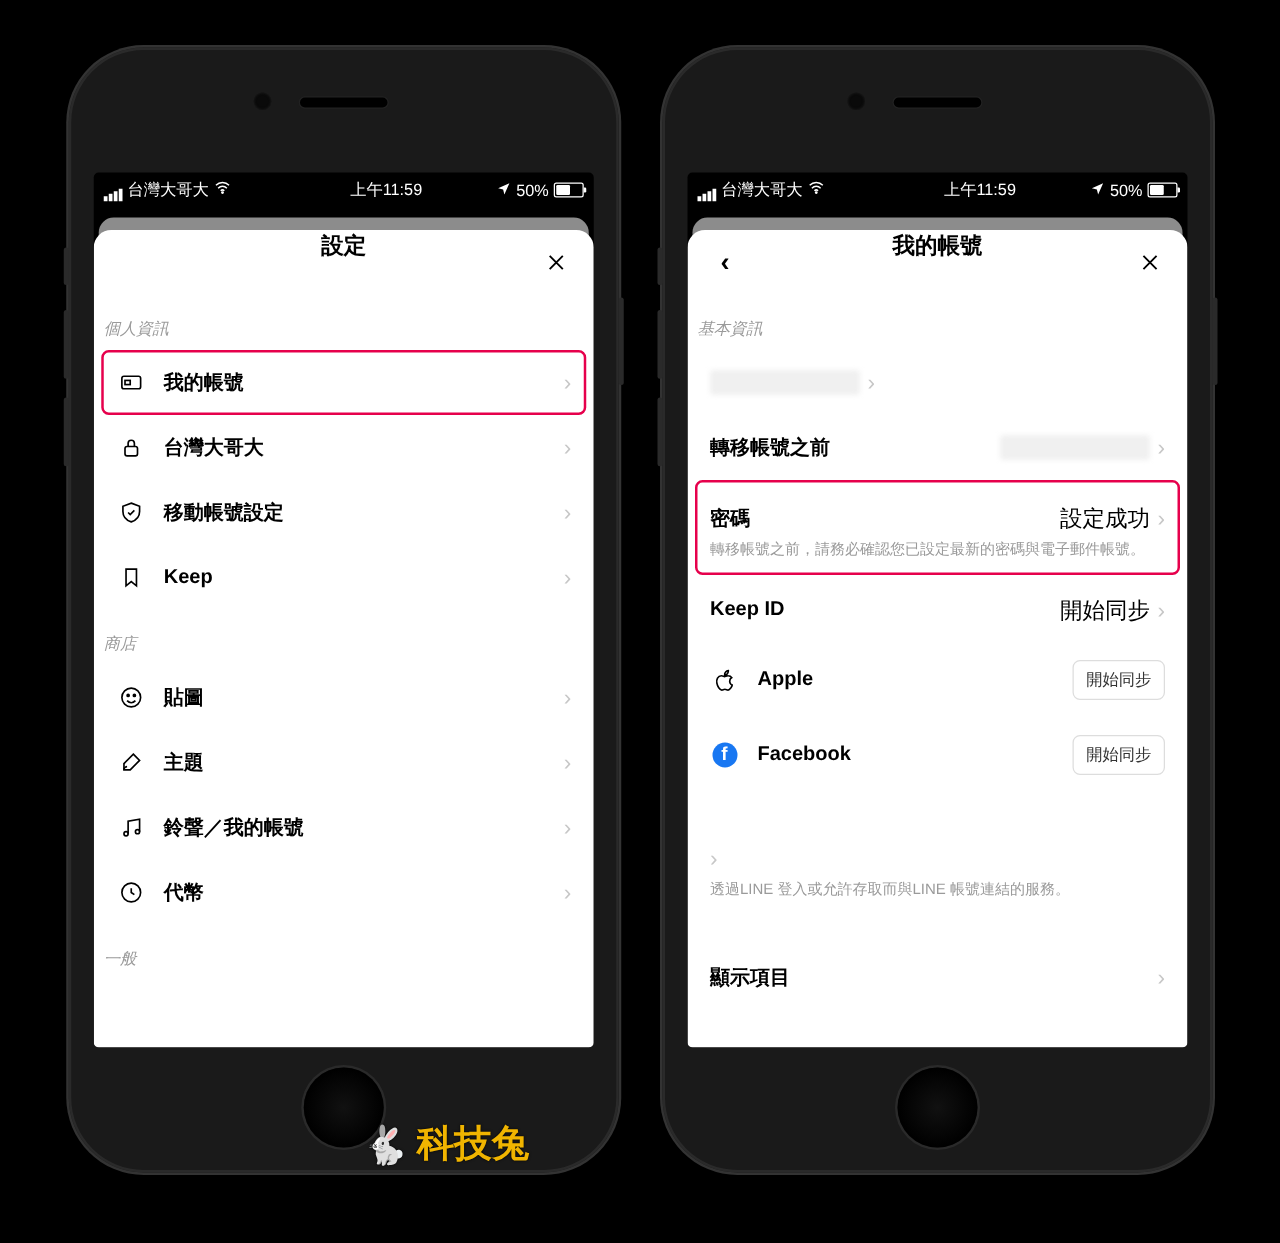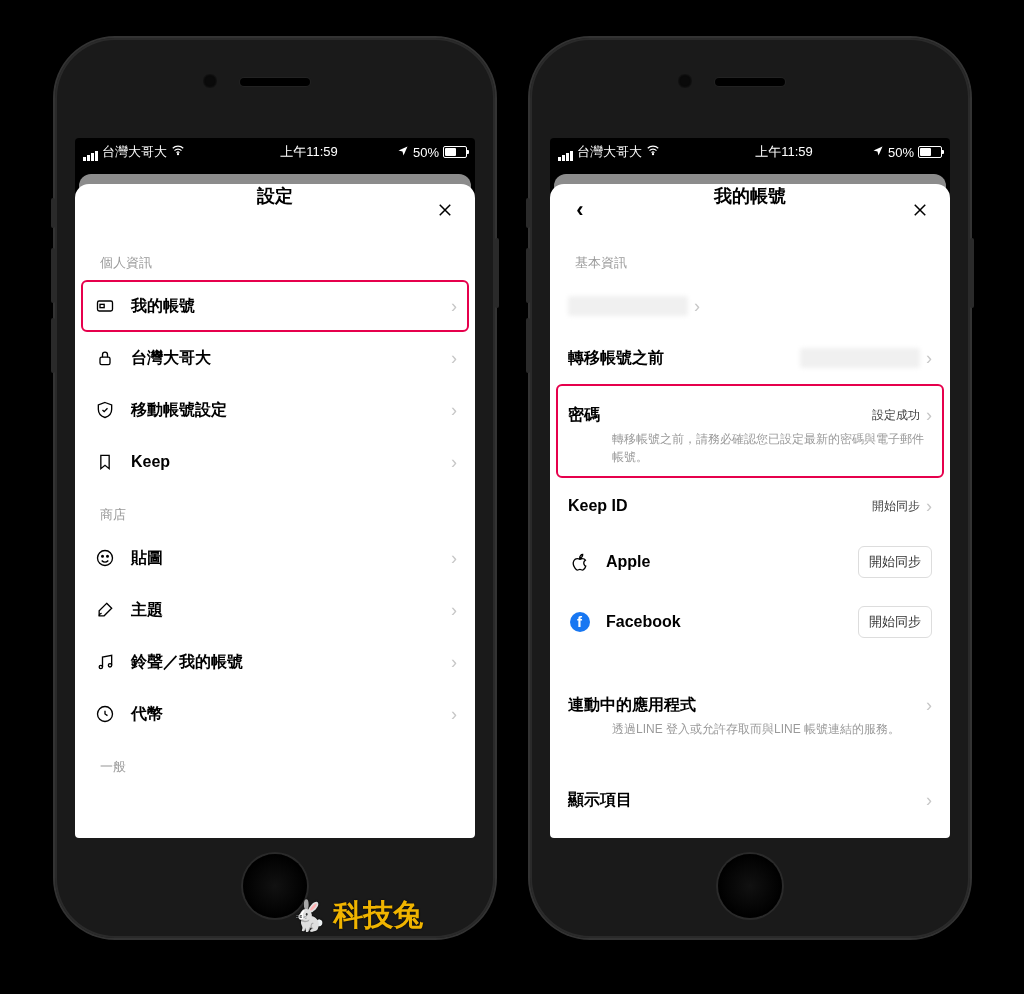--- a/index.html
+++ b/index.html
@@ -82,37 +82,37 @@
     display:flex; align-items:center; justify-content:center;
     font-size:22px; color:#000;
   }
   .hdr .close {
     position:absolute; right:10px; top:0; bottom:0; width:40px;
     display:flex; align-items:center; justify-content:center;
   }
   .hdr .close svg { width:18px; height:18px; }
 
   .section-title {
-    padding:18px 18px 8px 25px; color:#9a9a9a; font-size:13px;
+    padding:18px 18px 8px 8px; color:#9a9a9a; font-size:13px;font-style:italic;
   }
   .row {
     display:flex; align-items:center; padding:14px 18px;
     position:relative; min-height:52px;
   }
   .row .icon { width:24px; display:flex; align-items:center; justify-content:center; margin-right:14px;}
   .row .icon svg { width:20px; height:20px; stroke:#000; fill:none; stroke-width:1.6; }
   .row .label { flex:1; font-size:16px; font-weight:600; color:#000;}
-  .row .value { color:#404040; font-size:12px; margin-right:6px; }
+  .row .value { color:#000000; font-size:18px; margin-right:6px; }
   .row .chev { color:#c7c7c7; font-size:18px; }
   .row .btn {
     border:1px solid #ddd; border-radius:6px; padding:6px 10px;
     font-size:13px; color:#333; background:#fff;
   }
   .row .blur { width:120px; height:20px; background:#f0f0f0; filter:blur(2px); border-radius:3px; margin-right:6px;}
-  .desc { padding:0 18px 14px 18px; margin-top:-6px; color:#9a9a9a; font-size:12px; line-height:1.5;margin-left:44px;}
+  .desc { padding:0 18px 14px 18px; margin-top:-6px; color:#9a9a9a; font-size:12px; line-height:1.5;}
 
   .spacer { height:22px; }
 
   .highlight {
     position:absolute; border:2px solid #e6004c; border-radius:6px;
     pointer-events:none;
   }
 
   
   .apple-ic { width:20px; height:20px; }
@@ -388,21 +388,20 @@
         <span class="icon">
             <span class="fb-ic"></span>
           </span>
         <span class="label">Facebook</span>
         <span class="btn">開始同步</span>
       </div>
 
       <div class="spacer"></div>
 
       <div class="row" style="padding-bottom:4px">
-        <span class="label">連動中的應用程式</span>
         <span class="chev">›</span>
       </div>
       <div class="desc">透過LINE 登入或允許存取而與LINE 帳號連結的服務。</div>
 
       <div class="spacer"></div>
 
       <div class="row">
         <span class="label">顯示項目</span>
         <span class="chev">›</span>
       </div>

